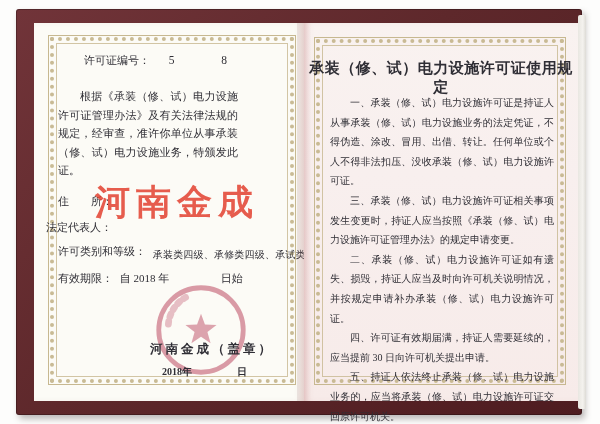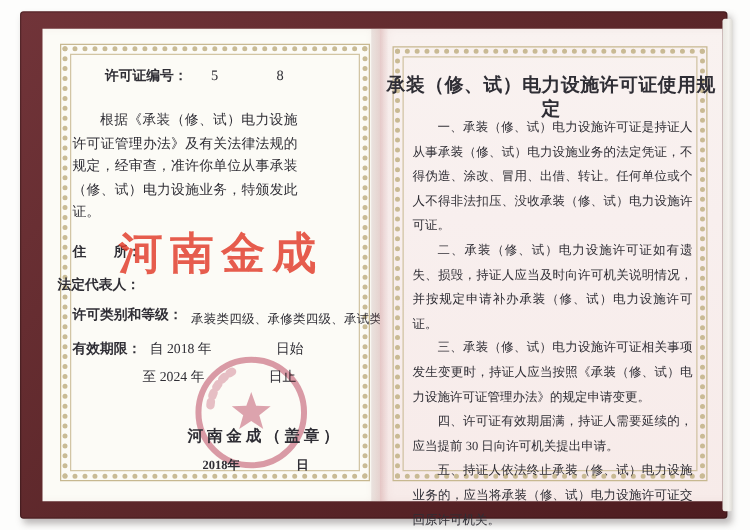--- a/index.html
+++ b/index.html
@@ -30,21 +30,21 @@
 
   
   .ornate{position:absolute;border:1px solid var(--ornament);pointer-events:none;}
   .ornate::before{content:"";position:absolute;inset:1px;border:4px dotted var(--ornament);opacity:.95;}
   .ornate::after{content:"";position:absolute;inset:7px;border:1px solid var(--ornament);opacity:.8;}
   .page-left .ornate{inset:12px 8px 16px 14px;}
   .page-right .ornate{inset:14px 12px 16px 10px;}
 
   
   .lp-row{position:absolute;white-space:nowrap;font-size:11px;}
-  .lbl{font-weight:bold;}
+  .lbl{font-weight:normal;}
   #lp-license{top:30px;left:50px;}
   #lp-license .digit{display:inline-block;font-size:11.5px;}
   #lp-license .d1{margin-left:16px;} #lp-license .d2{margin-left:44px;}
   #lp-intro{position:absolute;top:64px;left:24px;width:180px;font-size:11px;
             line-height:18.5px;text-indent:2em;text-align:justify;white-space:normal;}
   #lp-company{top:143px;left:24px;} #lp-company .val{margin-left:10px;}
   .gap28{display:inline-block;width:28px;} .gap40{display:inline-block;width:40px;}
   .gap46{display:inline-block;width:46px;}
   #lp-address{top:171px;left:24px;}
   #lp-legal{top:197px;left:12px;}
@@ -99,25 +99,20 @@
       <span class="val">承装类四级、承修类四级、承试类四级</span>
     </div>
 
     <div class="lp-row" id="lp-valid1">
       <span class="lbl">有效期限：</span>
       <span class="pre">自 2018 年</span>
       <span class="gap46"></span>
       <span>日始</span>
     </div>
 
-    <div class="lp-row" id="lp-valid2">
-      <span>至 2024 年</span>
-      <span class="gap46"></span>
-      <span>日止</span>
-    </div>
 
     <div id="lp-seal">
       <svg viewBox="0 0 100 100" width="96" height="96" aria-hidden="true">
         <circle cx="50" cy="50" r="44" fill="none" stroke="currentColor" stroke-width="5" opacity=".72"></circle>
         <polygon points="50,33 54.1,44.3 66.2,44.7 56.7,52.2 60,63.8 50,57 40,63.8 43.3,52.2 33.8,44.7 45.9,44.3" fill="currentColor" opacity=".65"></polygon>
         <path d="M16 44 A36 36 0 0 1 34 16" fill="none" stroke="currentColor" stroke-width="7" stroke-linecap="round" stroke-dasharray="3 5" opacity=".45"></path>
       </svg>
     </div>
 
     <div class="lp-row" id="lp-authority">
@@ -133,21 +128,21 @@
     <div id="lp-watermark">河南金成</div>
   </div>
 
   <div class="page page-right">
     <div class="ornate"></div>
 
     <div id="rp-title">承装（修、试）电力设施许可证使用规定</div>
 
     <div id="rp-rules">
       <p>一、承装（修、试）电力设施许可证是持证人从事承装（修、试）电力设施业务的法定凭证，不得伪造、涂改、冒用、出借、转让。任何单位或个人不得非法扣压、没收承装（修、试）电力设施许可证。</p>
+      <p>三、承装（修、试）电力设施许可证相关事项发生变更时，持证人应当按照《承装（修、试）电力设施许可证管理办法》的规定申请变更。</p>
       <p>二、承装（修、试）电力设施许可证如有遗失、损毁，持证人应当及时向许可机关说明情况，并按规定申请补办承装（修、试）电力设施许可证。</p>
-      <p>三、承装（修、试）电力设施许可证相关事项发生变更时，持证人应当按照《承装（修、试）电力设施许可证管理办法》的规定申请变更。</p>
       <p>四、许可证有效期届满，持证人需要延续的，应当提前 30 日向许可机关提出申请。</p>
       <p>五、持证人依法终止承装（修、试）电力设施业务的，应当将承装（修、试）电力设施许可证交回原许可机关。</p>
     </div>
   </div>
 
   <div class="fold"></div>
 </div>
 
 </body></html>

